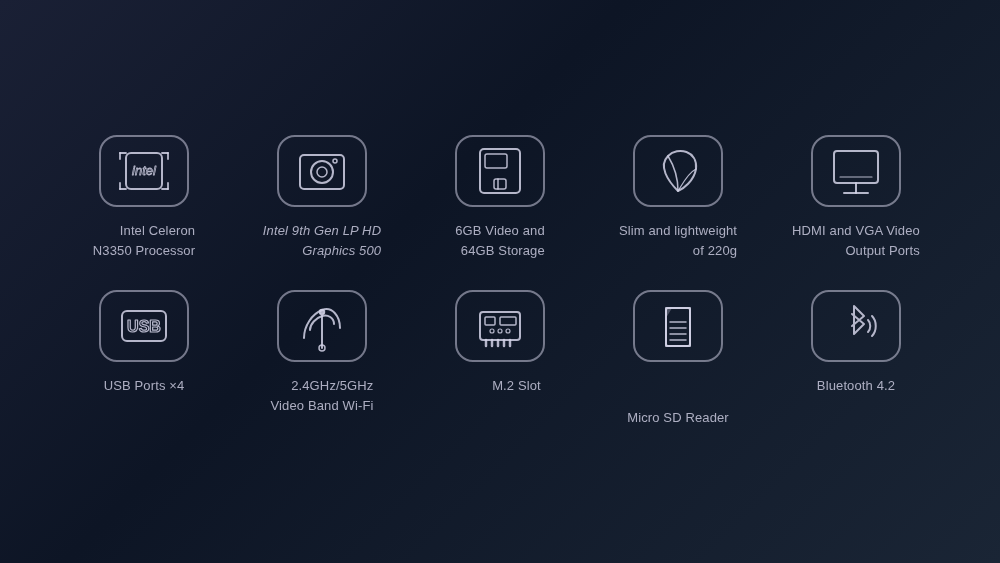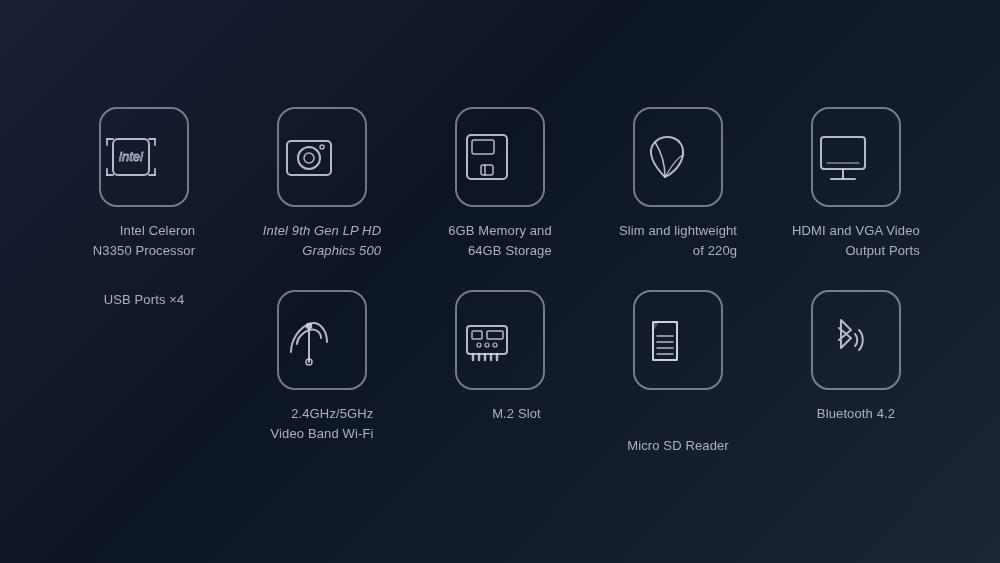--- a/index.html
+++ b/index.html
@@ -26,26 +26,26 @@
 
     .feature-item {
       display: flex;
       flex-direction: column;
       align-items: center;
       gap: 14px;
     }
 
     .icon-box {
       width: 90px;
-      height: 100px;
+      height: 72px;
       border: 2px solid rgba(200, 200, 220, 0.55);
       border-radius: 18px;
       display: flex;
       align-items: center;
-      justify-content: flex-start;
+      justify-content: center;
       background: transparent;
     }
 
     .icon-box svg {
       stroke: rgba(210, 210, 230, 0.85);
       fill: none;
       stroke-width: 1.8;
       stroke-linecap: round;
       stroke-linejoin: round;
     }
@@ -105,21 +105,21 @@
       <svg width="60" height="60" viewBox="0 0 60 60">
 
         <rect x="10" y="8" width="40" height="44" rx="4" stroke-width="2"></rect>
 
         <rect x="15" y="13" width="22" height="14" rx="2" stroke-width="1.5"></rect>
 
         <rect x="24" y="38" width="12" height="10" rx="2" stroke-width="1.5"></rect>
         <line x1="28" y1="38" x2="28" y2="48" stroke-width="1.5"></line>
       </svg>
     </div>
-    <div class="feature-label" style="white-space: pre-line;">6GB Memory and
+    <div class="feature-label" style="white-space: pre-line;">6GB Video and
 64GB Storage</div>
   </div>
 
   <div class="feature-item">
     <div class="icon-box">
       <svg width="60" height="60" viewBox="0 0 60 60">
 
         <path d="M30 50 C20 40 10 25 20 15 C30 5 50 10 48 28 C46 40 35 48 30 50Z" stroke-width="2"></path>
         <path d="M30 50 C30 38 28 28 20 15" stroke-width="1.5"></path>
         <path d="M30 50 C35 42 40 32 48 28" stroke-width="1.2"></path>
@@ -138,20 +138,27 @@
         <line x1="18" y1="52" x2="42" y2="52" stroke-width="2"></line>
 
         <line x1="14" y1="36" x2="46" y2="36" stroke-width="1.2"></line>
       </svg>
     </div>
     <div class="feature-label" style="white-space: pre-line;">HDMI and VGA Video
 Output Ports</div>
   </div>
 
   <div class="feature-item">
+    <div class="icon-box">
+      <svg width="60" height="60" viewBox="0 0 60 60">
+
+        <rect x="8" y="15" width="44" height="30" rx="5" stroke-width="2"></rect>
+        <text x="30" y="36" text-anchor="middle" font-size="16" font-weight="bold" font-family="Arial" fill="none" stroke="rgba(210,210,230,0.85)" stroke-width="1.2">USB</text>
+      </svg>
+    </div>
     <div class="feature-label" style="white-space: pre-line;">USB Ports ×4</div>
   </div>
 
   <div class="feature-item">
     <div class="icon-box">
       <svg width="60" height="60" viewBox="0 0 60 60">
 
         <line x1="30" y1="52" x2="30" y2="20" stroke-width="2"></line>
 
         <path d="M18 34 C18 28 24 22 30 20 C36 18 42 22 42 28" stroke-width="2" fill="none"></path>

